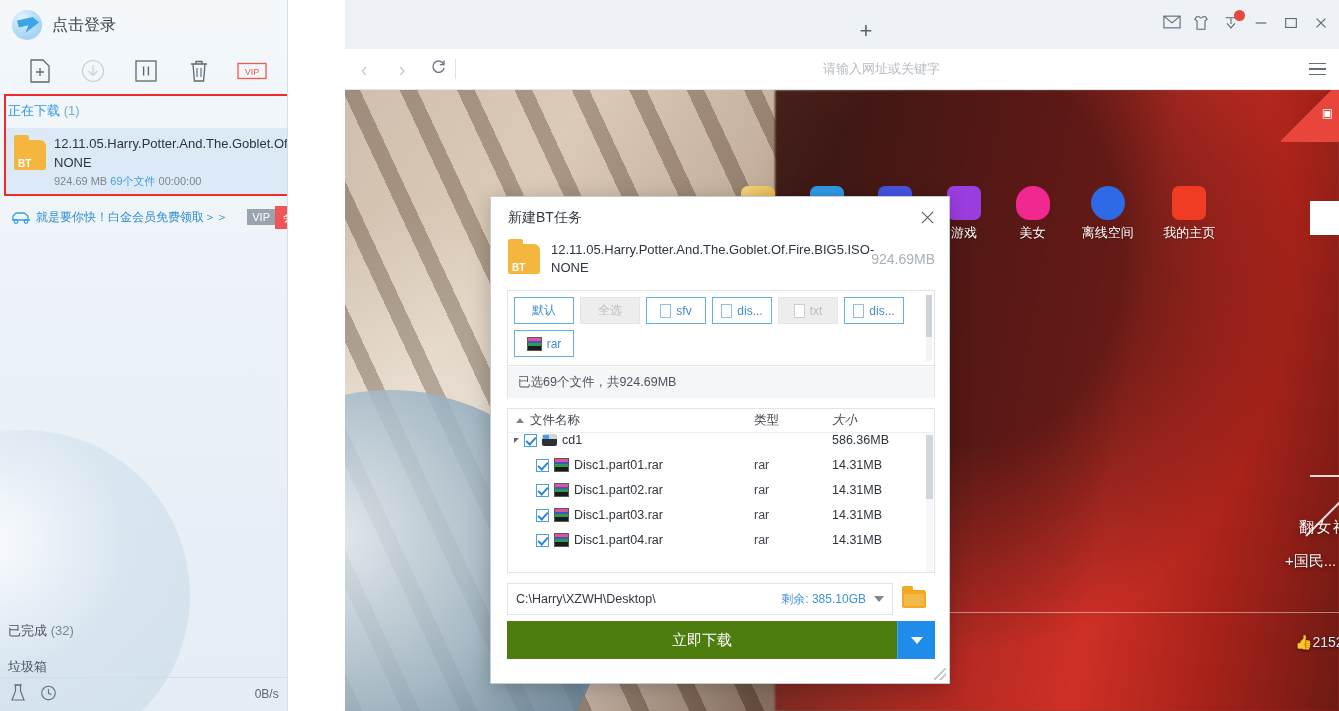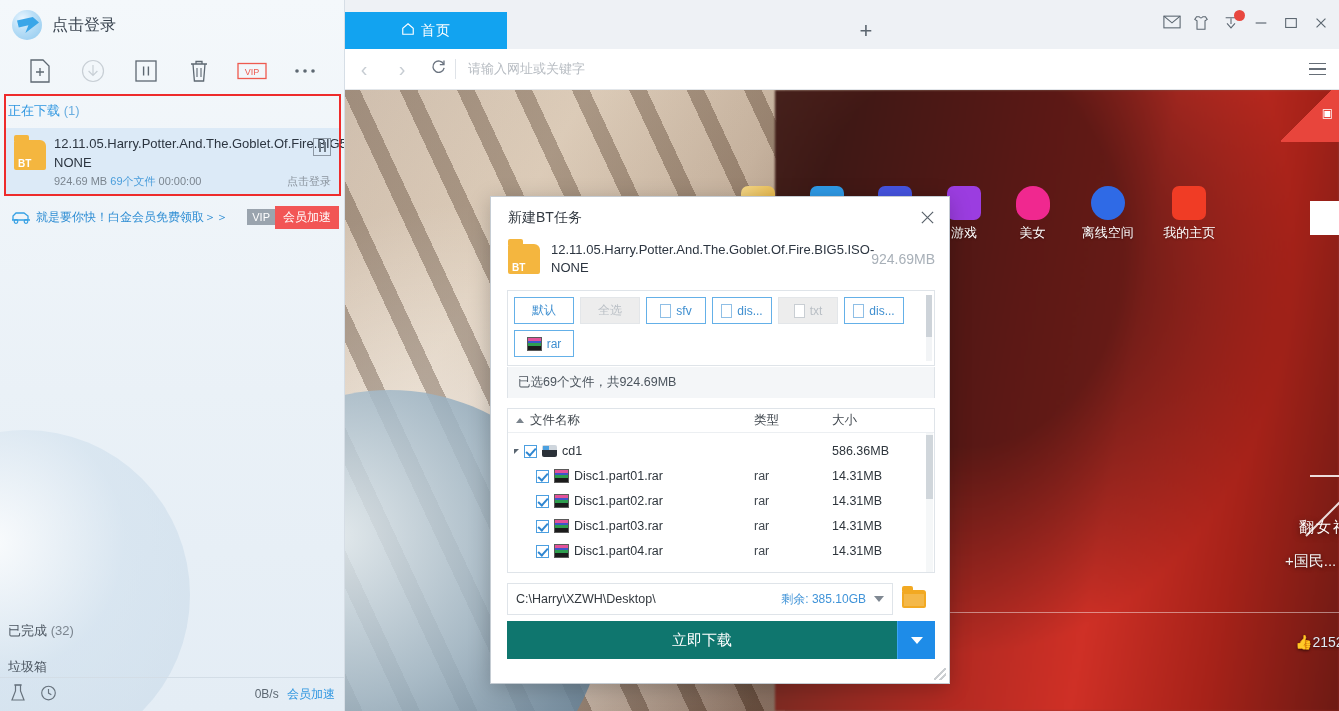--- a/index.html
+++ b/index.html
@@ -49,21 +49,21 @@
   #navbar {
     position: absolute; left: 0; top: 49px; width: 994px; height: 41px;
     background: #ffffff; border-bottom: 1px solid #e2e6ea;
     display: flex; align-items: center;
   }
   .navarrow { width: 38px; text-align: center; color: #c6ccd2; font-size: 20px; }
   .navreload { width: 34px; text-align: center; color: #6b7480; font-size: 18px; }
   .navsep { width: 1px; height: 20px; background: #dfe3e8; }
   .urlbox {
     flex: 1; height: 40px; display: flex; align-items: center;
-    padding-left: 12px; color: #b7bcc2; font-size: 13px;
+    padding-left: 12px; color: #b7bcc2; font-size: 13px; justify-content: center;
   }
   .hamburger {
     width: 44px; height: 40px; display: flex; flex-direction: column;
     justify-content: center; align-items: center; gap: 4px;
   }
   .hamburger i { display: block; width: 17px; height: 1.6px; background: #666e77; }
 
   
   #page {
     position: absolute; left: 0; top: 90px; width: 994px; height: 621px;
@@ -150,21 +150,21 @@
   }
 
   .corner-logo {
     position: absolute; right: 0; top: 0; width: 58px; height: 52px;
     background: linear-gradient(135deg, rgba(255,255,255,0) 0 46%, #e8453c 46% 100%);
   }
   .corner-logo span { position: absolute; right: 6px; top: 16px; color: #fff; font-size: 12px; }
 
   
   #thunder {
-    position: absolute; left: 0; top: 0; width: 345px; height: 711px;
+    position: absolute; left: 0; top: 0; width: 288px; height: 711px;
     background: linear-gradient(180deg,#f4f8fb 0%,#eaf1f7 55%,#e4edf5 100%);
     border-right: 1px solid #d6dee6;
     overflow: hidden;
   }
   #thunder .orb {
     position: absolute; left: -140px; top: 430px; width: 330px; height: 330px;
     border-radius: 50%;
     background: radial-gradient(circle at 40% 34%, rgba(255,255,255,.75) 0%, rgba(205,222,236,.55) 45%, rgba(176,200,220,.35) 100%);
   }
   .td-header { position: absolute; left: 0; top: 0; width: 345px; height: 50px; display: flex; align-items: center; padding-left: 12px; }
@@ -296,23 +296,23 @@
     display: flex; align-items: center; padding-left: 10px; font-size: 12.5px; color: #4b545d;
   }
 
   .m-list {
     position: absolute; left: 16px; top: 211px; width: 428px; height: 165px;
     border: 1px solid #dfe4e9; background: #fff; overflow: hidden;
   }
   .lhdr { display: flex; height: 24px; align-items: center; font-size: 12.5px; color: #41484f; border-bottom: 1px solid #eceff2; }
   .lhdr .c1 { width: 246px; padding-left: 8px; display: flex; align-items: center; gap: 6px; }
   .lhdr .c2 { width: 78px; }
-  .lhdr .c3 { width: 90px; }
+  .lhdr .c3 { width: 90px; font-style: italic; }
   .sorttri { width: 0; height: 0; border-left: 4px solid transparent; border-right: 4px solid transparent; border-bottom: 5px solid #7b848d; }
-  .lrow { display: flex; height: 25px; align-items: flex-end; font-size: 12.5px; color: #2e353c; }
+  .lrow { display: flex; height: 25px; align-items: flex-start; font-size: 12.5px; color: #2e353c; }
   .lrow .c1 { width: 246px; display: flex; align-items: center; gap: 5px; overflow: hidden; white-space: nowrap; }
   .lrow .c2 { width: 78px; color: #41484f; }
   .lrow .c3 { width: 90px; }
   .lrow.lvl0 .c1 { padding-left: 6px; }
   .lrow.lvl1 .c1 { padding-left: 28px; }
   .cbox { width: 13px; height: 13px; border: 1px solid #4c9fe0; background: #fff; position: relative; flex: none; cursor: pointer; }
   .cbox:after {
     content: ""; position: absolute; left: 3.4px; top: 0.6px; width: 4px; height: 8px;
     border: solid #2f86d0; border-width: 0 2px 2px 0; transform: rotate(42deg);
   }
@@ -345,21 +345,21 @@
   }
   .m-path .folder .f:after {
     content: ""; position: absolute; left: 2px; top: 4px; right: 2px; bottom: 2px; background: #fff; opacity: .18;
   }
 
   .m-dlbtn {
     position: absolute; left: 16px; top: 424px; width: 428px; height: 38px;
     display: flex;
   }
   .m-dlbtn .main {
-    flex: 1; background: #0f766e; color: #ffffff; font-size: 15px;
+    flex: 1; background: #4d7c0f; color: #ffffff; font-size: 15px;
     display: flex; align-items: center; justify-content: center; cursor: pointer;
   }
   .m-dlbtn .drop {
     width: 38px; background: #1e8ce8; border-left: 1px solid #3aa4f5;
     display: flex; align-items: center; justify-content: center; cursor: pointer;
   }
   .m-dlbtn .drop i { width: 0; height: 0; border-left: 6px solid transparent; border-right: 6px solid transparent; border-top: 7px solid #ffffff; }
 
   .m-grip { position: absolute; right: 3px; bottom: 3px; width: 12px; height: 12px; opacity: .45;
     background:
@@ -368,28 +368,20 @@
   }
 </style>
 </head>
 <body>
 
 <div id="root">
 
   <div id="browser">
 
     <div id="tabstrip">
-      <div class="tab">
-        <span class="home-ico">
-          <svg width="14" height="14" viewBox="0 0 16 16">
-              <path d="M8 2 L14 7.2 L14 14 L2 14 L2 7.2 Z" fill="none" stroke="#ffffff" stroke-width="1.3"></path>
-            </svg>
-        </span>
-        <span>首页</span>
-      </div>
       <div class="newtab">+</div>
 
       <div class="winbtns">
         <span class="wb">
           <svg width="18" height="14" viewBox="0 0 20 15">
               <rect x="1" y="1" width="18" height="13" fill="none" stroke="#5b6670" stroke-width="1.2"></rect>
               <path d="M1 1 L10 8.5 L19 1" fill="none" stroke="#5b6670" stroke-width="1.2"></path>
             </svg>
         </span>
         <span class="wb">

